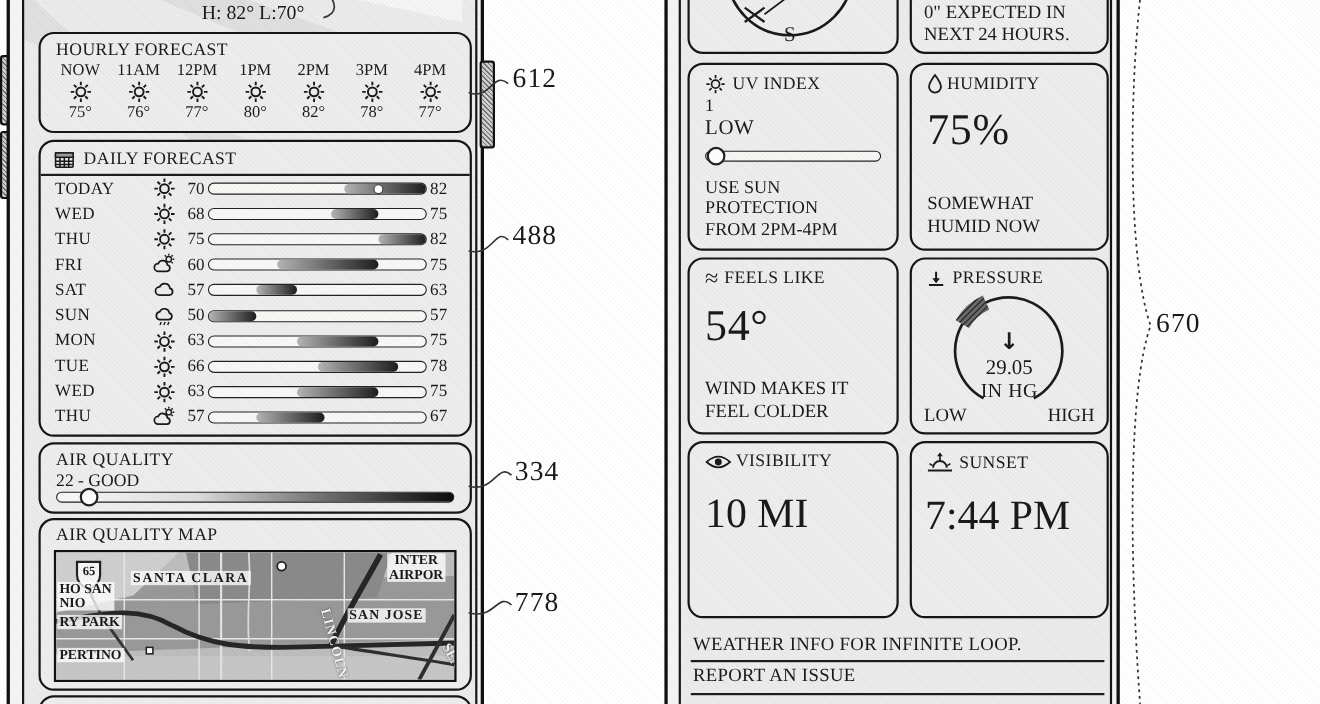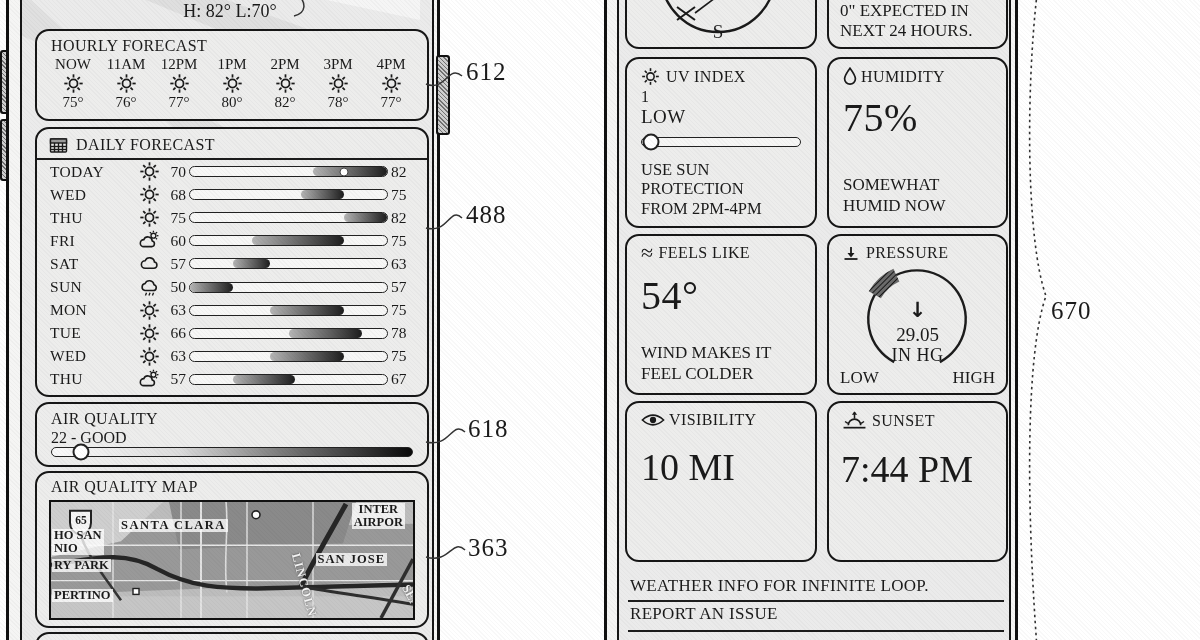--- a/index.html
+++ b/index.html
@@ -94,21 +94,21 @@
         letter-spacing:.3px;z-index:4;background:transparent;padding-left:2px;}
   #footer-link-1{top:576px;height:24px;}
   #footer-link-2{top:604px;height:26px;}
   
   #hl-text{position:absolute;left:120px;top:1px;width:220px;text-align:center;font-size:18px;z-index:5;}
   .refnum{position:absolute;font-size:25px;letter-spacing:1px;z-index:45;}
   #ref-612{left:466px;top:58px;}
   #ref-624{left:466px;top:201px;}
   #ref-618{left:468px;top:415px;}
   #ref-606{left:468px;top:534px;}
-  #ref-670{left:1051px;top:281px;margin-top:16px;}
+  #ref-670{left:1051px;top:281px;}
   #leader-svg{position:absolute;inset:0;z-index:44;pointer-events:none;}
   #rays-svg{position:absolute;left:20px;top:-40px;z-index:3;pointer-events:none;}
   .icon-svg{flex:0 0 auto;}
 </style>
 </head>
 <body>
 
 <div id="page">
 
   <svg width="0" height="0" style="position:absolute" aria-hidden="true">
@@ -518,18 +518,18 @@
   <svg id="leader-svg" width="1200" height="640">
     <path d="M294,16 C307,13 306,2 298,-5" stroke="#333" stroke-width="1.5" fill="none"></path>
     <path d="M462,76 C448,64 446,92 426,84" stroke="#333" stroke-width="1.5" fill="none"></path>
     <path d="M462,218 C450,206 448,234 426,228" stroke="#333" stroke-width="1.5" fill="none"></path>
     <path d="M465,432 C452,420 450,448 426,442" stroke="#333" stroke-width="1.5" fill="none"></path>
     <path d="M465,550 C452,538 450,564 426,557" stroke="#333" stroke-width="1.5" fill="none"></path>
     <path d="M1037,-6 C1026,90 1026,240 1046,296 C1026,352 1026,500 1037,648" stroke="#333" stroke-width="1.6" fill="none" stroke-dasharray="2.5 3.5"></path>
   </svg>
   <span class="refnum" id="ref-612">612</span>
   <span class="refnum" id="ref-624">488</span>
-  <span class="refnum" id="ref-618">618</span>
-  <span class="refnum" id="ref-606">363</span>
+  <span class="refnum" id="ref-618">334</span>
+  <span class="refnum" id="ref-606">778</span>
   <span class="refnum" id="ref-670">670</span>
 
   <div class="stipple"></div>
 </div>
 
 </body></html>

